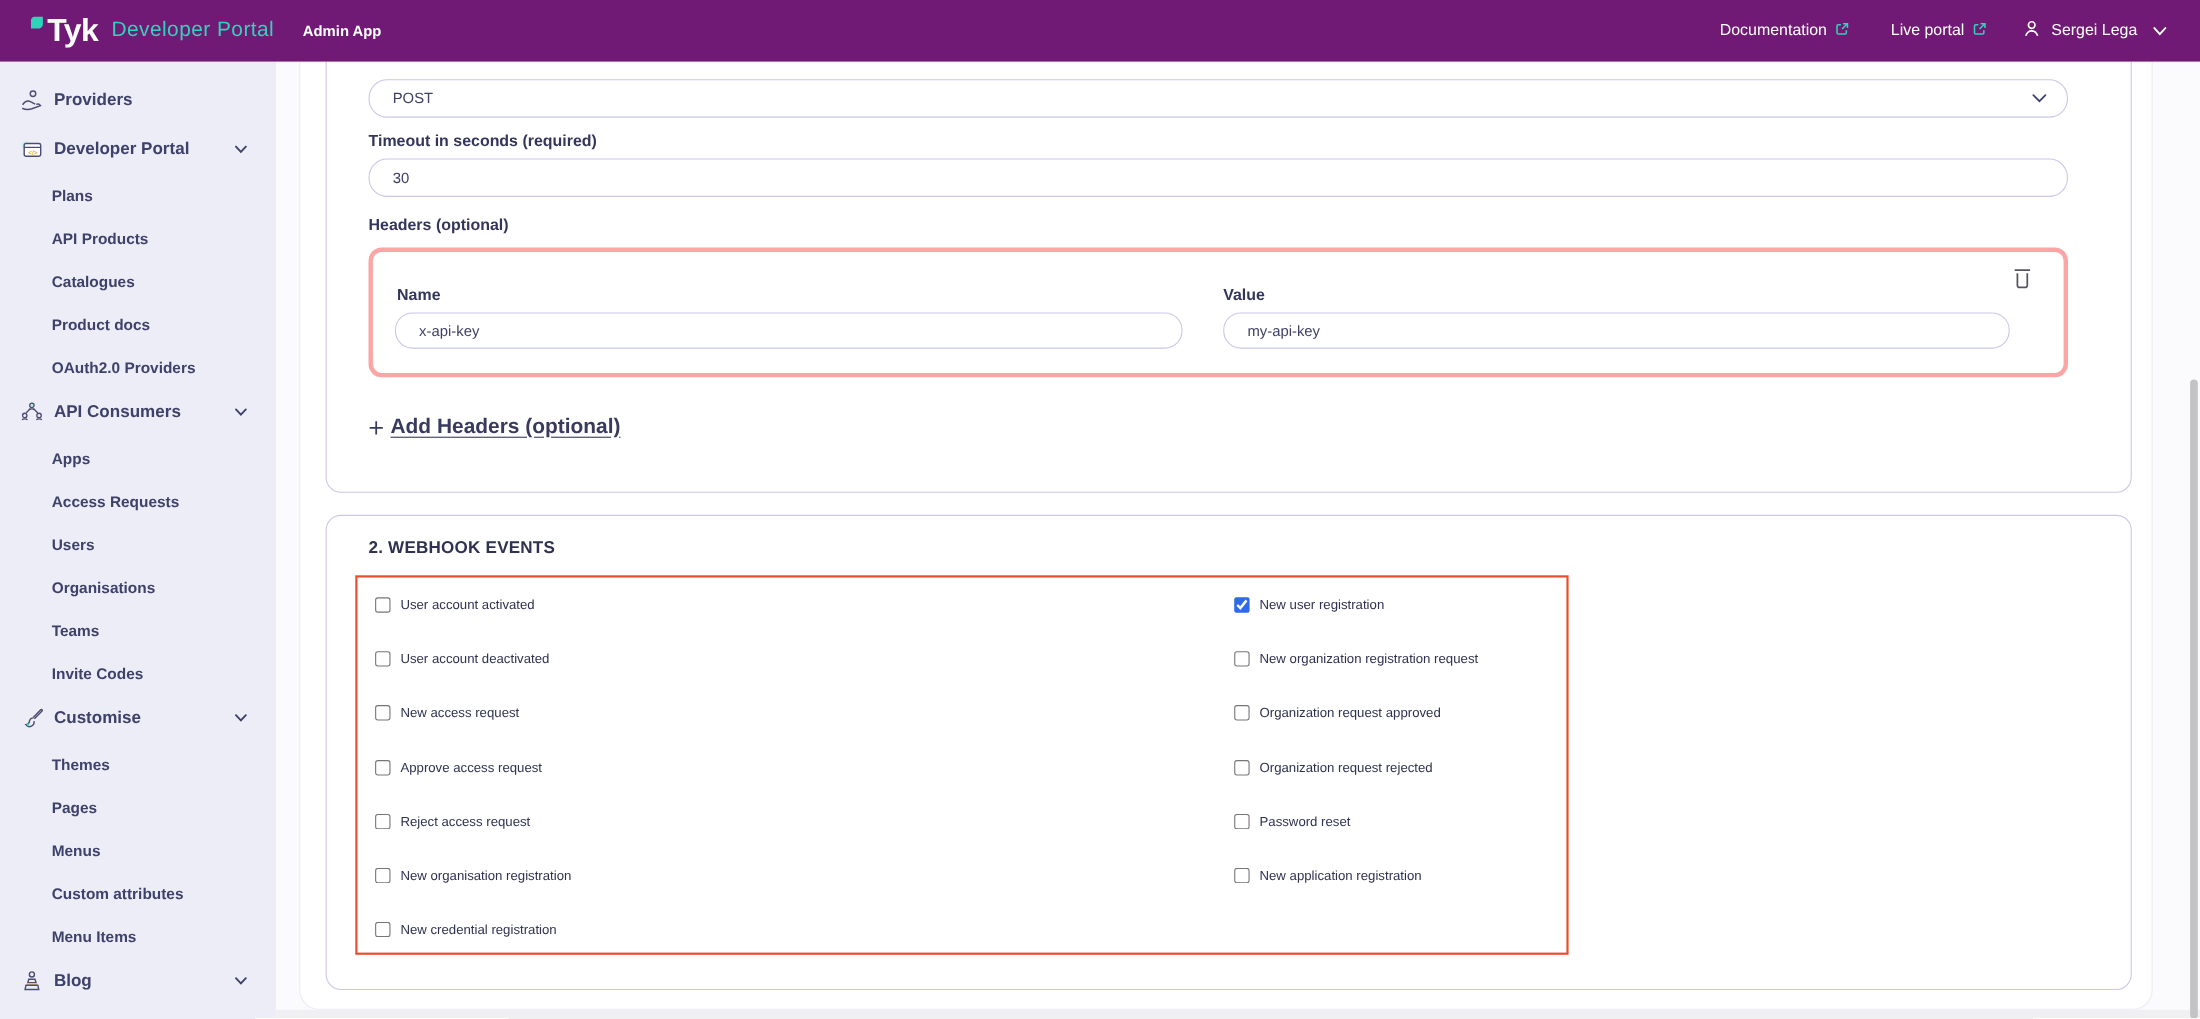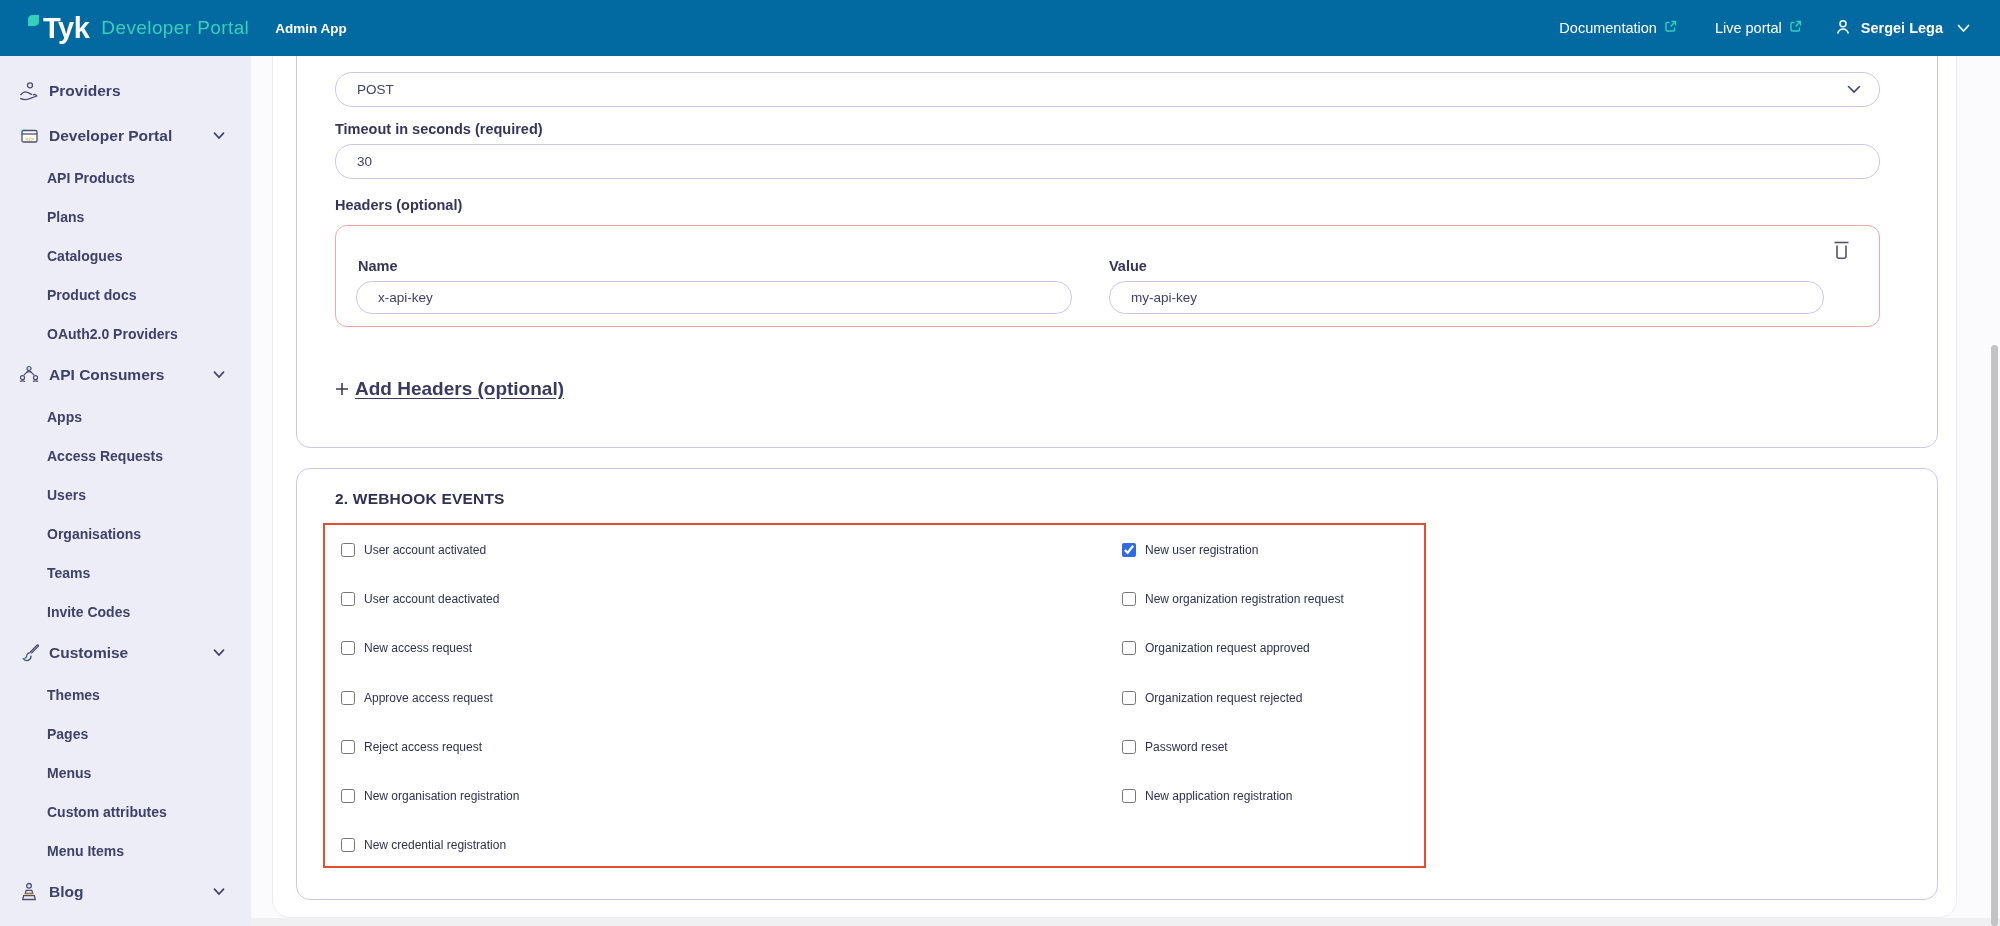--- a/index.html
+++ b/index.html
@@ -2,29 +2,29 @@
 <html><head>
 <meta charset="utf-8">
 <style>
   * { box-sizing: border-box; }
   html,body { margin:0; padding:0; }
   body { font-family:"Liberation Sans", sans-serif; background:#fff; }
   .screen { position:relative; width:2000px; height:926px; background:#fff; overflow:hidden; }
 
   
   .topbar { position:absolute; left:0; top:0; width:2000px; height:56px;
-            background:#0369a1; display:flex; align-items:center; color:#fff; z-index:30;justify-content:space-between; }
+            background:#701a75; display:flex; align-items:center; color:#fff; z-index:30;justify-content:space-between; }
   .brand { display:flex; align-items:center; margin-left:28px; }
   .logo-leaf { display:flex; margin-right:3px; margin-top:-14px; }
   .logo-text { font-size:29px; font-weight:700; letter-spacing:-0.5px; color:#fff; }
   .brand-suffix { color:#35d0ba; font-size:19px; font-weight:400; letter-spacing:0.4px; margin-left:12px; }
   .app-label { font-size:13.5px; font-weight:700; margin-left:26px; }
   .tb-right { margin-left:auto; display:flex; align-items:center; margin-right:30px; font-size:14.5px; }
   .tb-link { display:flex; align-items:center; gap:7px; margin-left:38px; cursor:pointer; }
-  .tb-user { display:flex; align-items:center; gap:9px; margin-left:32px; cursor:pointer;font-weight:bold; }
+  .tb-user { display:flex; align-items:center; gap:9px; margin-left:32px; cursor:pointer; }
   .tb-user .chev { display:flex; margin-left:5px; }
 
   
   .sidebar { position:absolute; left:0; top:56px; width:251px; height:870px;
              background:#ecedf6; padding-top:12px; color:#3e416a; overflow:hidden; }
   .sb-item { height:44px; display:flex; align-items:center; padding:0 26px 0 18px; cursor:pointer; }
   .sb-item:first-child { height:46px; }
   .sb-ic { width:22px; height:22px; margin-right:9px; display:flex; align-items:center; justify-content:center; }
   .sb-lbl { font-size:15.5px; font-weight:700; }
   .sb-chev { margin-left:auto; display:flex; color:#3e416a; }
@@ -42,22 +42,22 @@
   .card2 { left:23px; top:451px; width:1642px; height:432px; }
 
   .field-label { position:absolute; font-size:14.5px; font-weight:700; color:#33365a; }
   .pill-input { position:absolute; border:1px solid #c9c8ea; border-radius:17px; background:#fff;
                 font-family:"Liberation Sans",sans-serif; font-size:13.5px; color:#3f4266;
                 padding:0 18px 0 21px; outline:none; }
   .select-box { display:flex; align-items:center; cursor:pointer; }
   .select-box .sel-val { flex:1; }
   .select-box .sel-chev { display:flex; color:#3e416a; }
 
-  .headers-box { position:absolute; left:38px; top:197px; width:1545px; height:102px;
-                 border:1px solid #fca5a5; border-radius:12px; }
+  .headers-box { position:absolute; left:38px; top:197px; width:1545px; height:118px;
+                 border:4px solid #fca5a5; border-radius:12px; }
   .trash-btn { position:absolute; right:28px; top:12px; background:none; border:none;
                padding:0; cursor:pointer; display:flex; }
   .add-link { position:absolute; left:38px; top:350px; display:flex; align-items:center; gap:6px;
               font-size:19px; font-weight:600; color:#383b5e; text-decoration:underline;
               text-underline-offset:3px; cursor:pointer; }
 
   .section-heading { position:absolute; left:38px; top:21px; font-size:15.5px; font-weight:700;
                      color:#2e3150; letter-spacing:0.2px; }
   .highlight-box { position:absolute; left:26px; top:54px; width:1103px; height:345px;
                    border:2px solid #e84e2c; }
@@ -144,22 +144,22 @@
             <text x="7.6" y="15.6" font-size="6" font-weight="bold" fill="#d9b43a">&lt;/&gt;</text>
           </svg>
         </span>
         <span class="sb-lbl">Developer Portal</span>
         <span class="sb-chev">
           <svg width="12" height="8" viewBox="0 0 12 8" fill="none" stroke="currentColor" stroke-width="1.7" stroke-linecap="round">
             <path d="M1.5 1.2 6 6l4.5-4.8"></path>
           </svg>
         </span>
       </div>
+      <div class="sb-sub">Plans</div>
       <div class="sb-sub">API Products</div>
-      <div class="sb-sub">Plans</div>
       <div class="sb-sub">Catalogues</div>
       <div class="sb-sub">Product docs</div>
       <div class="sb-sub">OAuth2.0 Providers</div>
       <div class="sb-item">
         <span class="sb-ic">
           <svg width="22" height="22" viewBox="0 0 22 22" fill="none" stroke="#4b4e71" stroke-width="1.2">
             <path d="M9.6 7.3 5.7 11.4M12.4 7.3l3.9 4.1"></path>
             <circle cx="11" cy="4.5" r="2" fill="#bfeee6"></circle>
             <path d="M8.6 8.6c.7-1.3 4.1-1.3 4.8 0"></path>
             <circle cx="4.5" cy="13.7" r="2"></circle>

